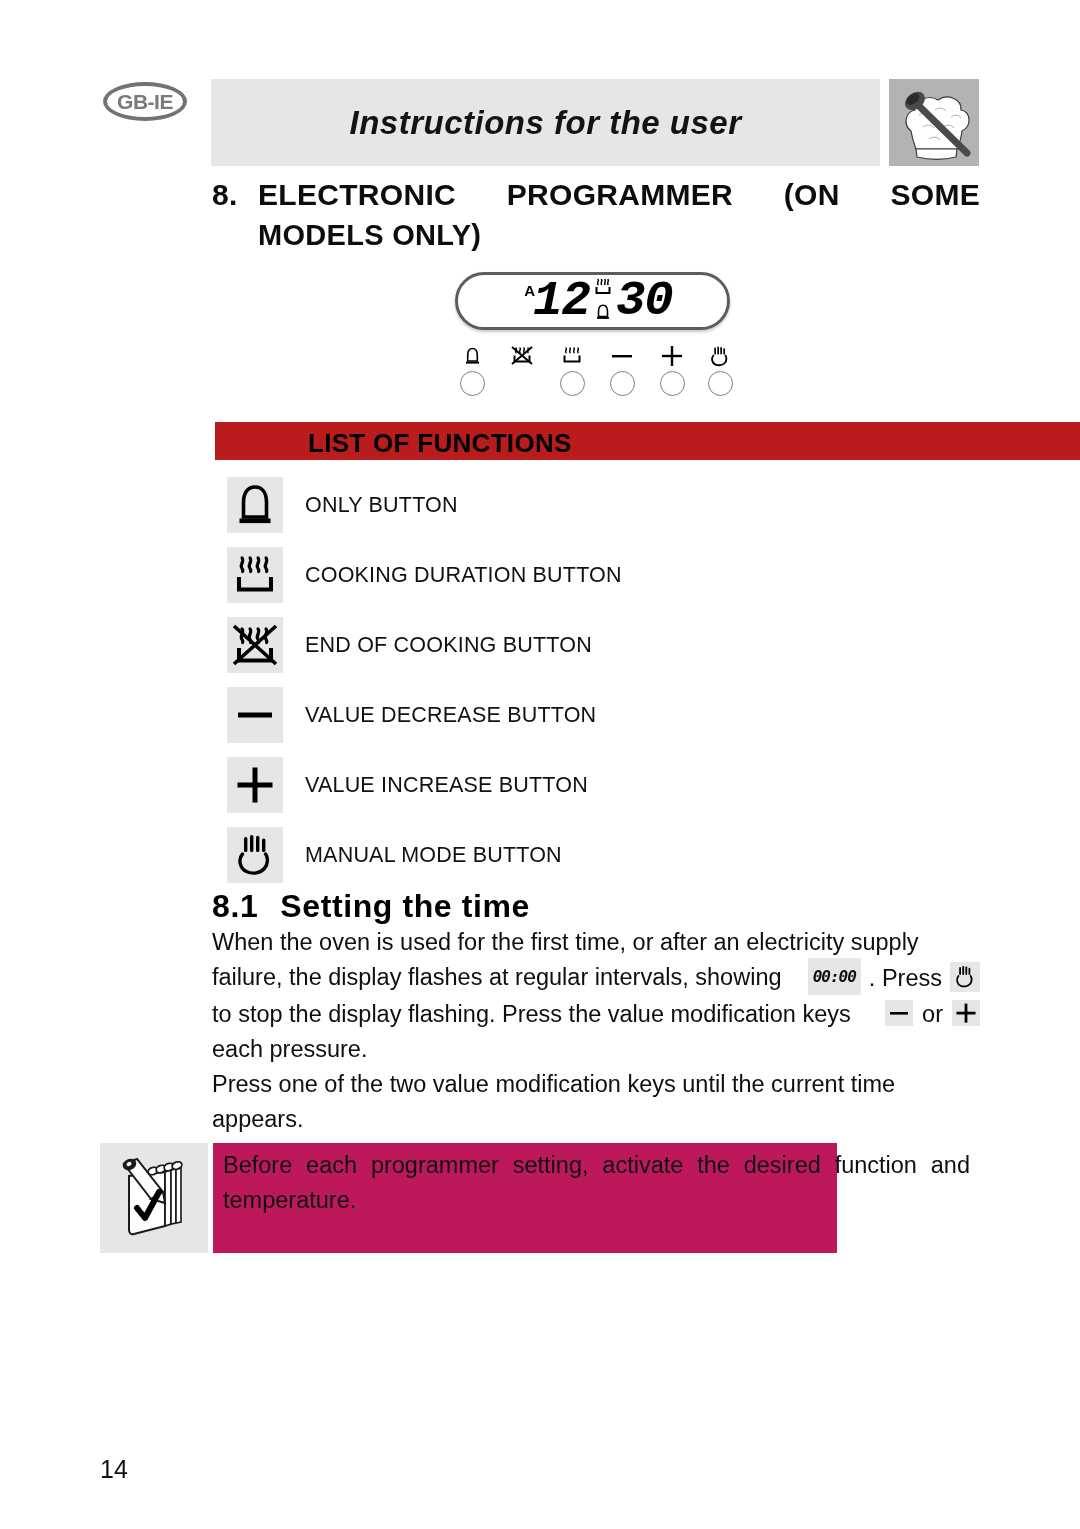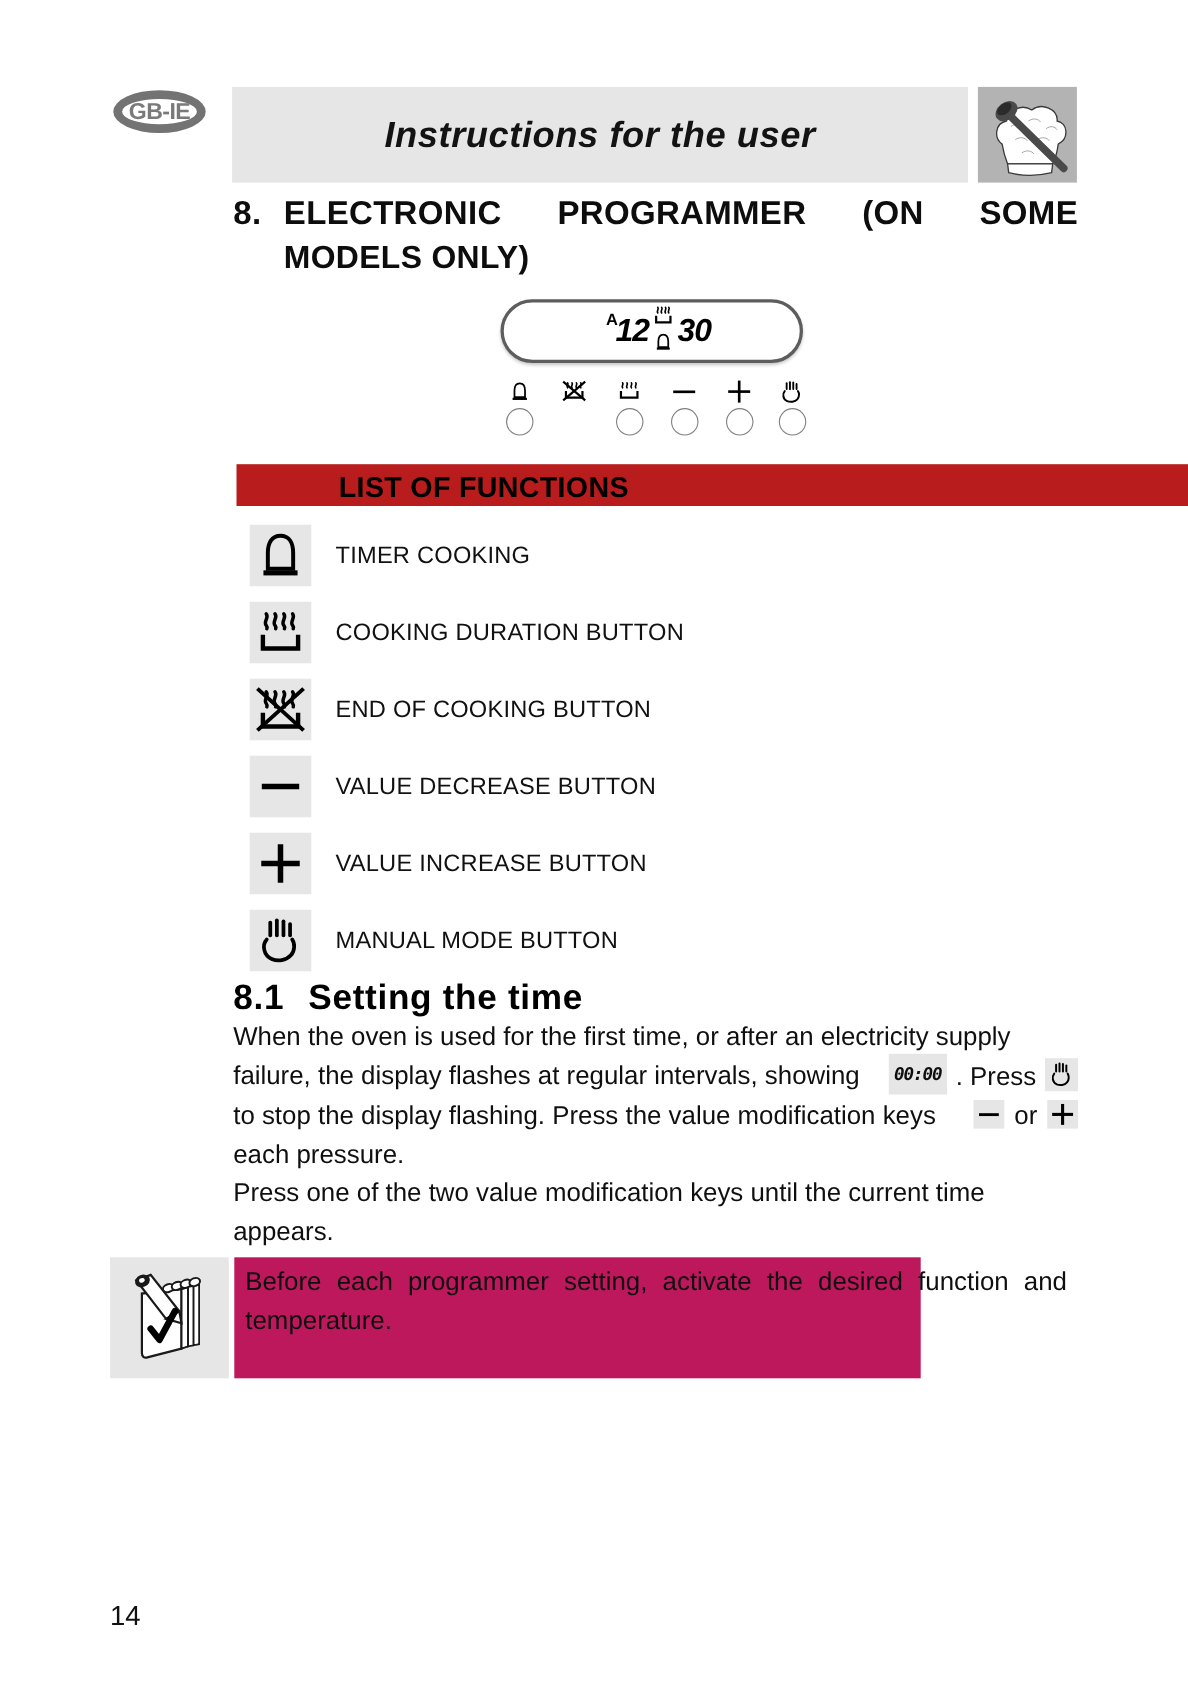--- a/index.html
+++ b/index.html
@@ -16,21 +16,21 @@
     overflow: hidden;
   }
   .page {
     position: absolute;
     inset: 0;
   }
   .lang-badge {
     position: absolute;
     left: 103px; top: 82px;
     width: 84px; height: 39px;
-    border: 8px solid #737373;
+    border: 4px solid #737373;
     border-radius: 50%;
     color: #7a7a7a;
     font-weight: bold;
     font-size: 21px;
     letter-spacing: -0.5px;
     display: flex;
     align-items: center;
     justify-content: center;
     box-sizing: border-box;
   }
@@ -120,22 +120,22 @@
     transform: translateX(6px);
   }
   .seg-a {
     font-size: 15px;
     font-weight: bold;
     align-self: flex-start;
     margin-top: 4px;
     margin-right: -2px;
   }
   .seg-digits {
-    font-family: Liberation Sans, sans-serif;
-    font-size: 29px;
+    font-family: Liberation Mono, monospace;
+    font-size: 49px;
     font-weight: bold;
     font-style: italic;
     letter-spacing: -1px;
     line-height: 44px;
   }
   .seg-mid {
     width: 26px;
     height: 46px;
     position: relative;
   }
@@ -464,21 +464,21 @@
 
   <div class="fn-list">
 
     <div class="fn-row">
       <div class="fn-icon-box">
         <svg width="36" height="42" viewBox="0 0 36 42">
           <path d="M18 3 C26 3,29.5 10,29.5 18.5 L29.5 33 L6.5 33 L6.5 18.5 C6.5 10,10 3,18 3 Z" stroke="#000" stroke-width="3.6" fill="none"></path>
           <rect x="2.5" y="34.5" width="31" height="4.6" fill="#000"></rect>
         </svg>
       </div>
-      <div class="fn-label">TIMER COOKING</div>
+      <div class="fn-label">ONLY BUTTON</div>
     </div>
 
     <div class="fn-row">
       <div class="fn-icon-box">
         <svg width="44" height="42" viewBox="0 0 44 42">
           <g stroke="#000" stroke-width="3.2" fill="none" stroke-linecap="round">
             <path d="M9 4 C12 7.5,6 11,9 14.5 C10 15.8,10 16.5,9.6 17.5"></path>
             <path d="M17 4 C20 7.5,14 11,17 14.5 C18 15.8,18 16.5,17.6 17.5"></path>
             <path d="M25 4 C28 7.5,22 11,25 14.5 C26 15.8,26 16.5,25.6 17.5"></path>
             <path d="M33 4 C36 7.5,30 11,33 14.5 C34 15.8,34 16.5,33.6 17.5"></path>

